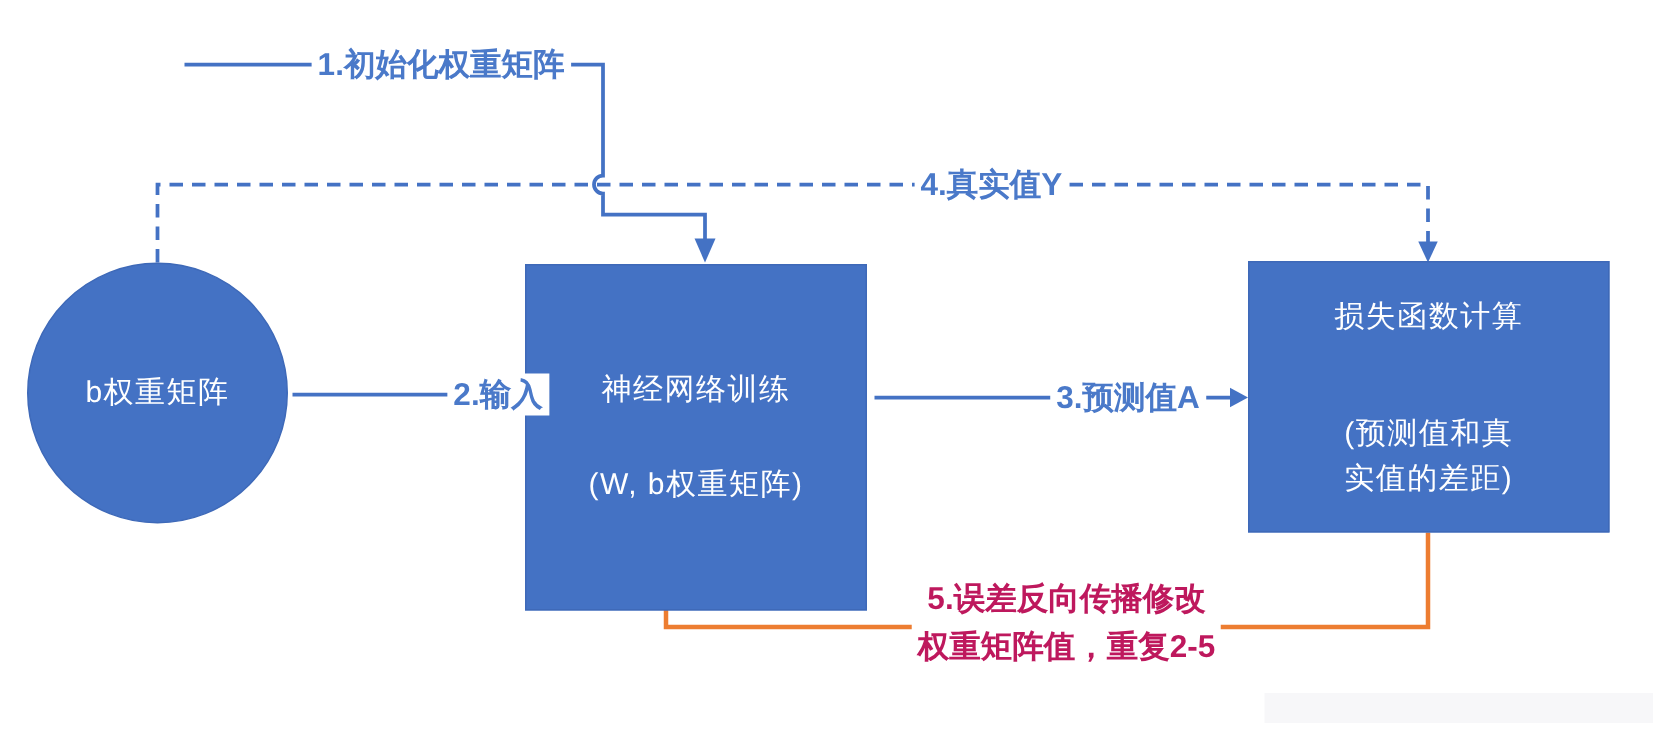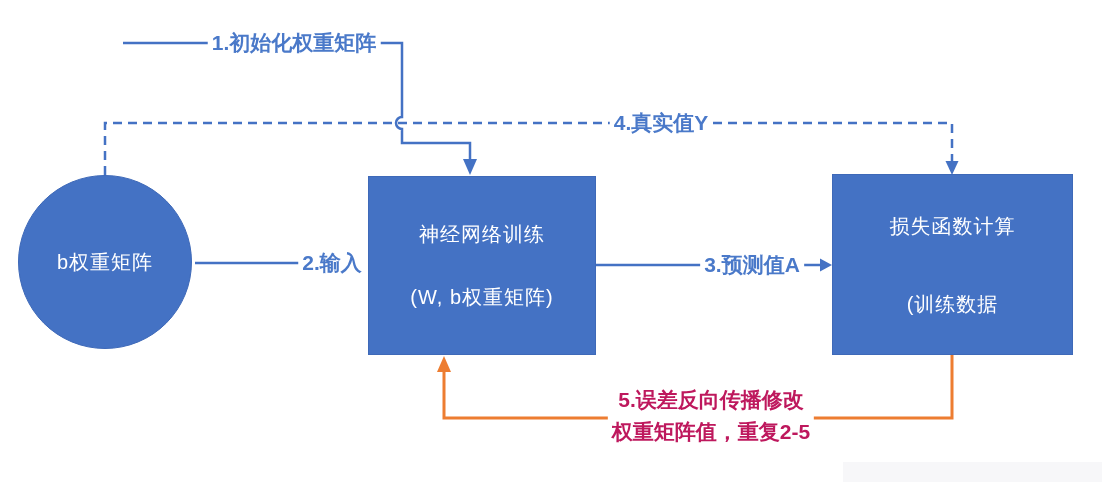--- a/index.html
+++ b/index.html
@@ -10,21 +10,21 @@
   .wires{position:absolute;left:0;top:0;width:1102px;height:492px;}
   .node{
     position:absolute;display:flex;flex-direction:column;align-items:center;justify-content:center;
     color:#ffffff;text-align:center;box-sizing:border-box;
   }
   .circle{
     left:18px;top:175px;width:174px;height:174px;border-radius:50%;
     background:#4472C4;border:1px solid #3E69B8;font-size:20px;letter-spacing:1px;
   }
   .box{background:#4472C4;border:1px solid #3E69B8;font-size:20px;letter-spacing:1px;}
-  .box-middle{left:368px;top:176px;width:228px;height:179px;gap:33px;}
+  .box-middle{left:350px;top:176px;width:228px;height:231px;gap:33px;}
   .box-right{left:832px;top:174px;width:241px;height:181px;gap:48px;}
   .box-line{line-height:30px;}
   .edge-label{
     position:absolute;transform:translate(-50%,-50%);
     background:#ffffff;padding:0 4px;white-space:nowrap;
     font-size:21px;color:#4A79C9;font-weight:600;text-align:center;
   }
   .edge-label.orange{color:#be185d;line-height:32px;}
   .watermark-strip{
     position:absolute;left:843px;top:462px;width:259px;height:20px;background:#f7f7f9;
@@ -58,21 +58,22 @@
   </div>
 
   <div class="node box box-middle">
     <div class="box-line">神经网络训练</div>
     <div class="box-line">(W, b权重矩阵)</div>
   </div>
 
   <div class="node box box-right">
     <div class="box-line">损失函数计算</div>
     <div>
-      <div class="box-line">(训练数据</div>
+      <div class="box-line">(预测值和真</div>
+      <div class="box-line">实值的差距)</div>
     </div>
   </div>
 
   <div class="edge-label" style="left:250px;top:43px;margin-left:44px;">1.初始化权重矩阵</div>
 
   <div class="edge-label" style="left:300px;top:263px;margin-left:32px;">2.输入</div>
 
   <div class="edge-label" style="left:708px;top:265px;margin-left:44px;">3.预测值A</div>
 
   <div class="edge-label" style="left:661px;top:123px;">4.真实值Y</div>

